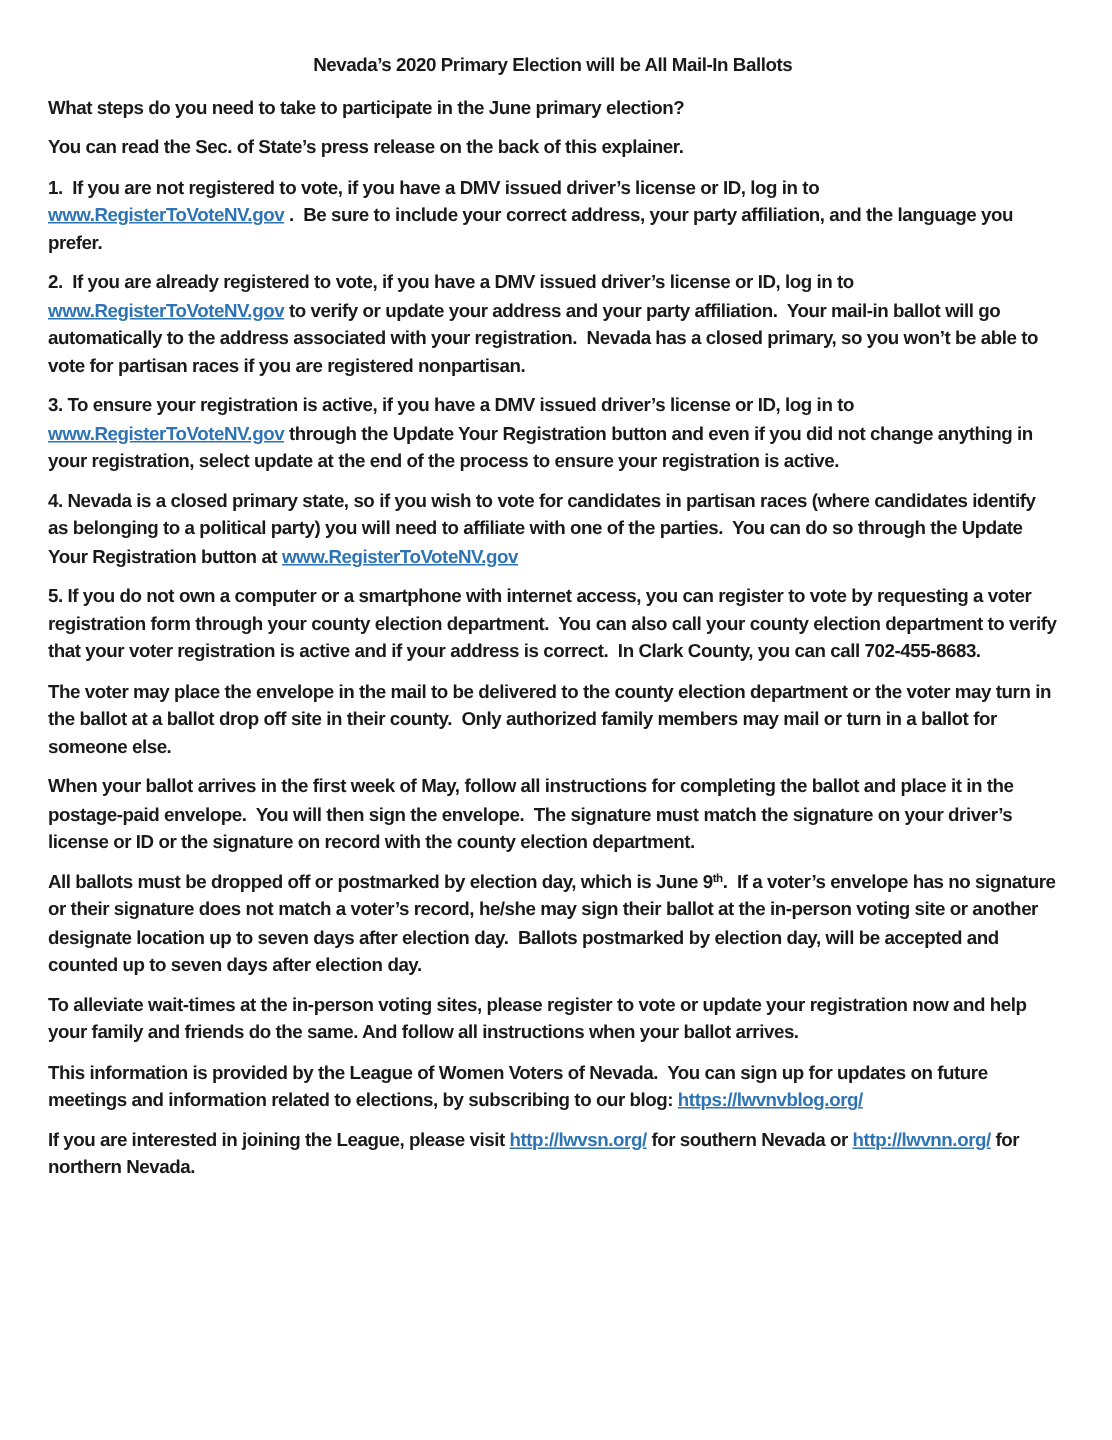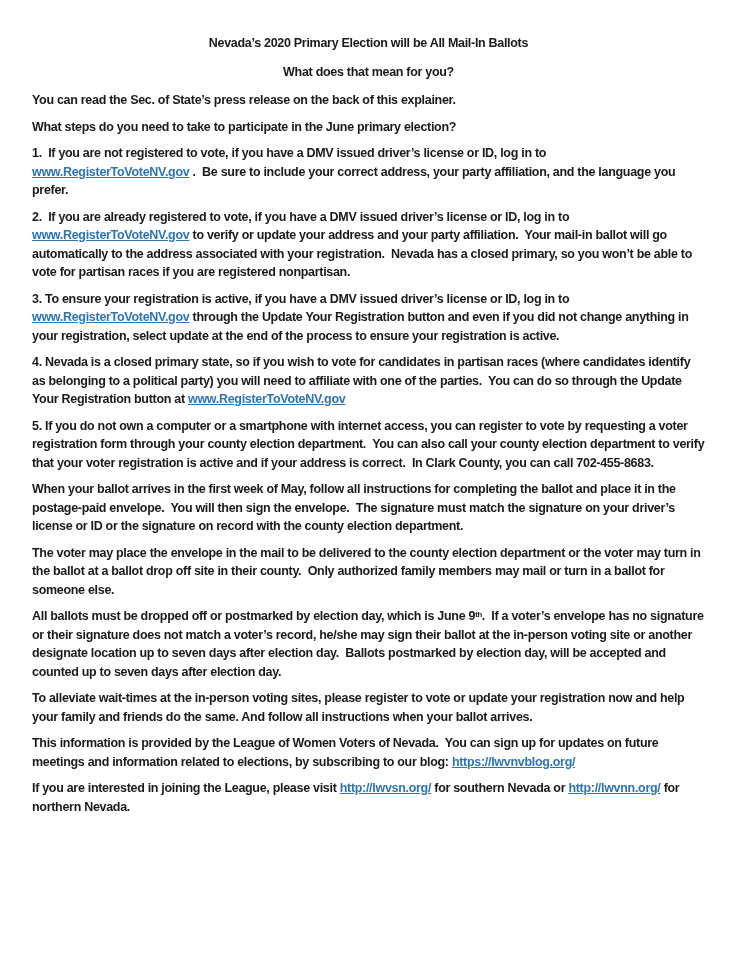--- a/index.html
+++ b/index.html
@@ -46,29 +46,28 @@
     vertical-align: baseline;
     position: relative;
     top: -0.45em;
   }
 </style>
 </head>
 <body>
 
 <div class="page">
   <p class="para center">Nevada’s 2020 Primary Election will be All Mail-In Ballots</p>
-  <p class="para center">What does that mean for you?</p>
   <div>
+      <p class="para"><span>What steps do you need to take to participate in the June primary election?</span></p>
       <p class="para"><span>You can read the Sec. of State’s press release on the back of this explainer.</span></p>
-      <p class="para"><span>What steps do you need to take to participate in the June primary election?</span></p>
       <p class="para"><span>1.  If you are not registered to vote, if you have a DMV issued driver’s license or ID, log in to </span><a class="doc-link" href="#">www.RegisterToVoteNV.gov</a><span> .  Be sure to include your correct address, your party affiliation, and the language you prefer.</span></p>
       <p class="para"><span>2.  If you are already registered to vote, if you have a DMV issued driver’s license or ID, log in to </span><a class="doc-link" href="#">www.RegisterToVoteNV.gov</a><span> to verify or update your address and your party affiliation.  Your mail-in ballot will go automatically to the address associated with your registration.  Nevada has a closed primary, so you won’t be able to vote for partisan races if you are registered nonpartisan.</span></p>
       <p class="para"><span>3. To ensure your registration is active, if you have a DMV issued driver’s license or ID, log in to </span><a class="doc-link" href="#">www.RegisterToVoteNV.gov</a><span> through the Update Your Registration button and even if you did not change anything in your registration, select update at the end of the process to ensure your registration is active.</span></p>
       <p class="para"><span>4. Nevada is a closed primary state, so if you wish to vote for candidates in partisan races (where candidates identify as belonging to a political party) you will need to affiliate with one of the parties.  You can do so through the Update Your Registration button at </span><a class="doc-link" href="#">www.RegisterToVoteNV.gov</a></p>
       <p class="para"><span>5. If you do not own a computer or a smartphone with internet access, you can register to vote by requesting a voter registration form through your county election department.  You can also call your county election department to verify that your voter registration is active and if your address is correct.  In Clark County, you can call 702-455-8683.</span></p>
+      <p class="para"><span>The voter may place the envelope in the mail to be delivered to the county election department or the voter may turn in the ballot at a ballot drop off site in their county.  Only authorized family members may mail or turn in a ballot for someone else.</span></p>
       <p class="para"><span>When your ballot arrives in the first week of May, follow all instructions for completing the ballot and place it in the postage-paid envelope.  You will then sign the envelope.  The signature must match the signature on your driver’s license or ID or the signature on record with the county election department.</span></p>
-      <p class="para"><span>The voter may place the envelope in the mail to be delivered to the county election department or the voter may turn in the ballot at a ballot drop off site in their county.  Only authorized family members may mail or turn in a ballot for someone else.</span></p>
       <p class="para"><span>All ballots must be dropped off or postmarked by election day, which is June 9</span><sup class="ordinal">th</sup><span>.  If a voter’s envelope has no signature or their signature does not match a voter’s record, he/she may sign their ballot at the in-person voting site or another designate location up to seven days after election day.  Ballots postmarked by election day, will be accepted and counted up to seven days after election day.</span></p>
       <p class="para"><span>To alleviate wait-times at the in-person voting sites, please register to vote or update your registration now and help your family and friends do the same. And follow all instructions when your ballot arrives.</span></p>
       <p class="para"><span>This information is provided by the League of Women Voters of Nevada.  You can sign up for updates on future meetings and information related to elections, by subscribing to our blog: </span><a class="doc-link" href="#">https://lwvnvblog.org/</a></p>
       <p class="para"><span>If you are interested in joining the League, please visit </span><a class="doc-link" href="#">http://lwvsn.org/</a><span> for southern Nevada or </span><a class="doc-link" href="#">http://lwvnn.org/</a><span> for northern Nevada.</span></p>
     </div>
 </div>
 
 </body></html>

